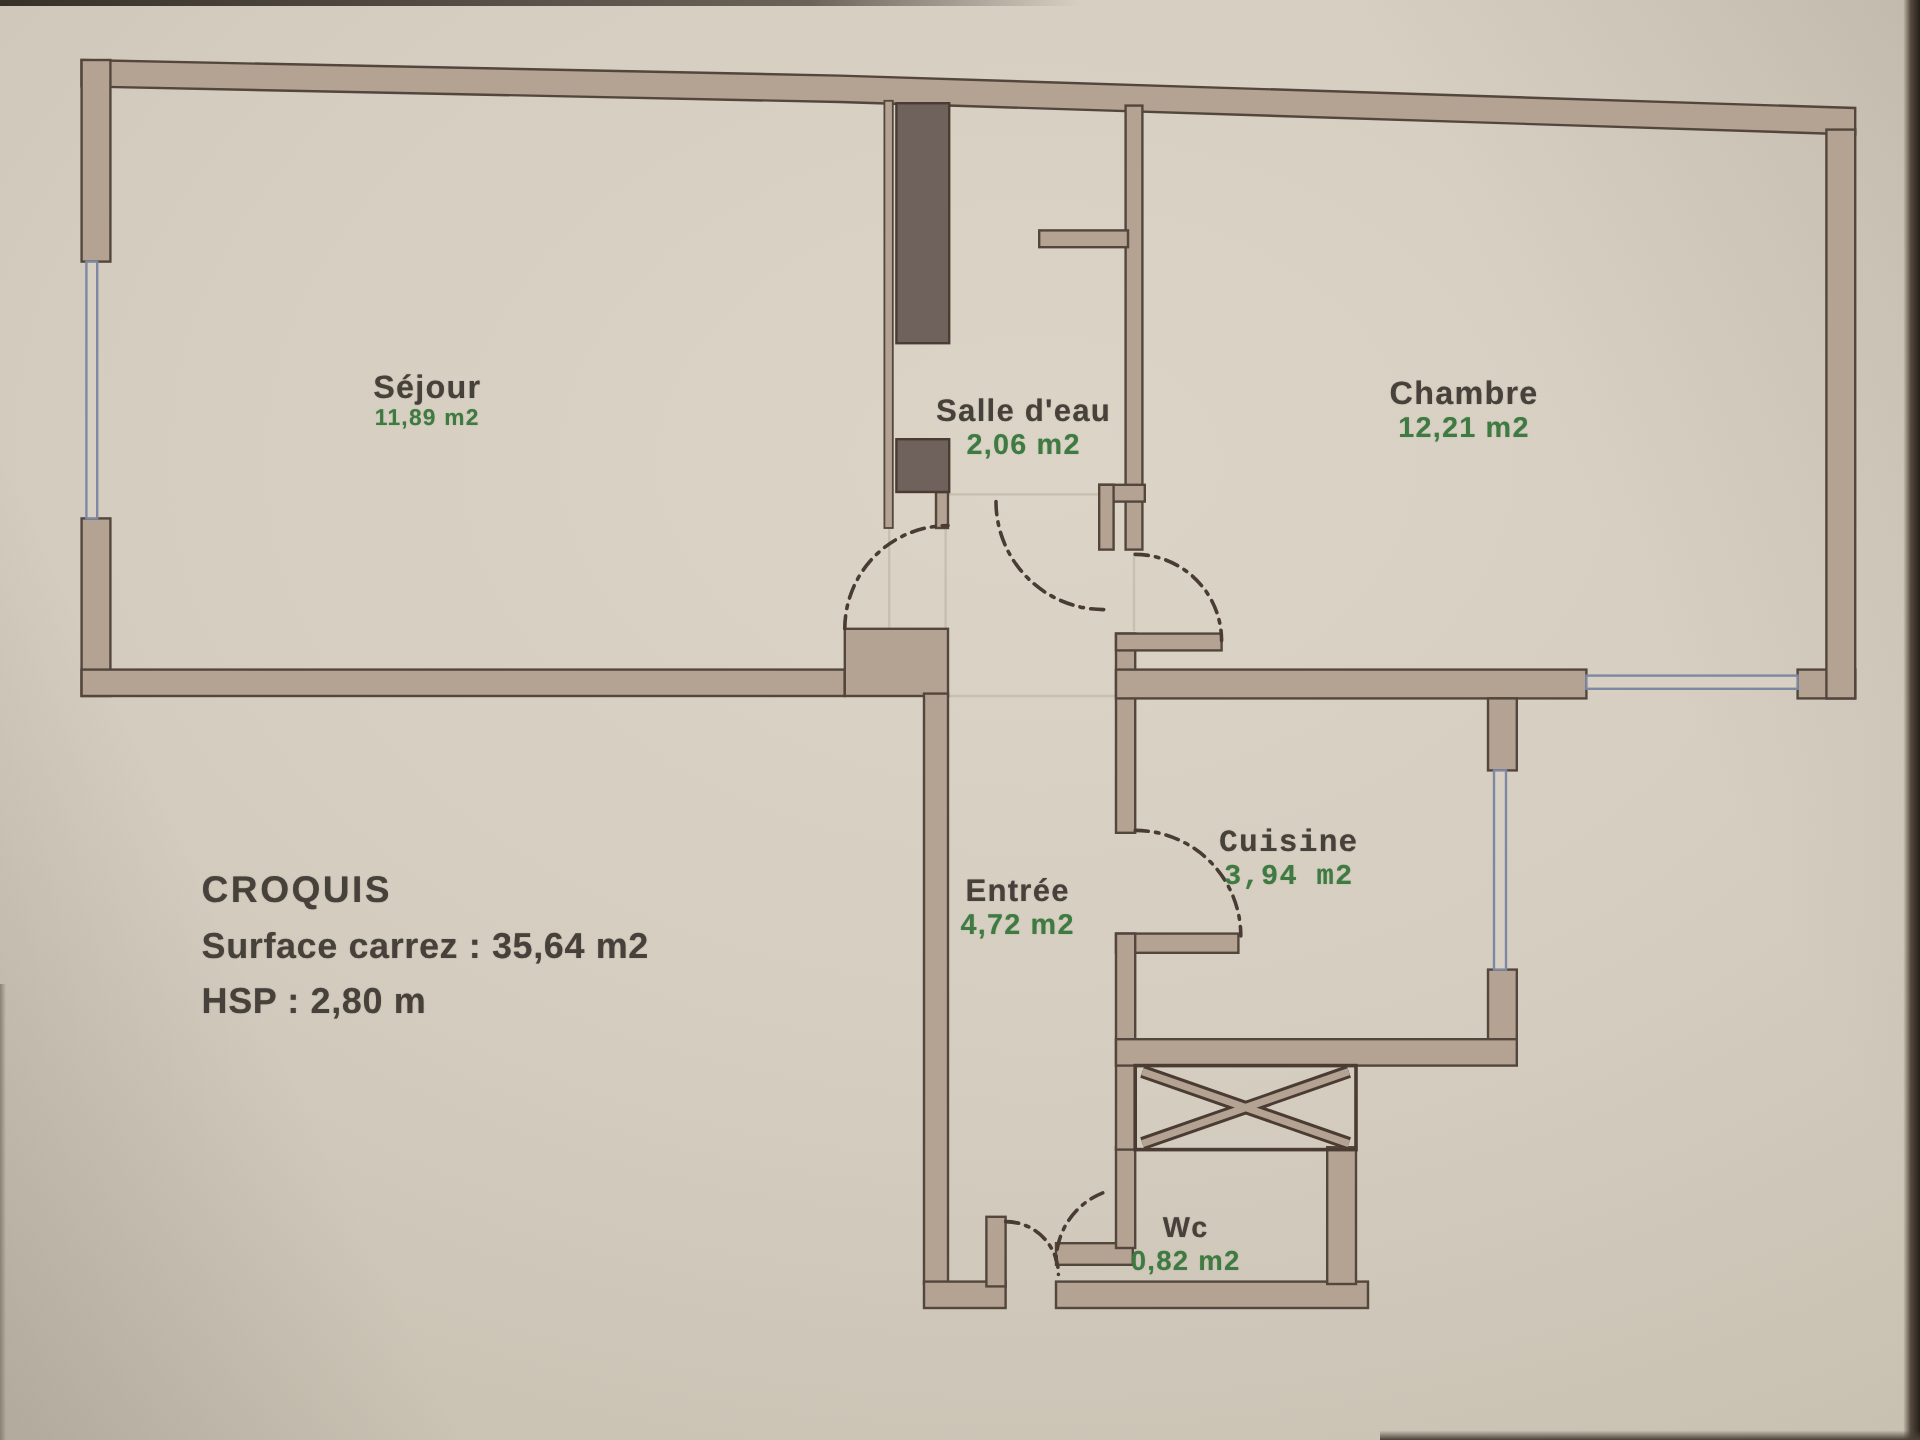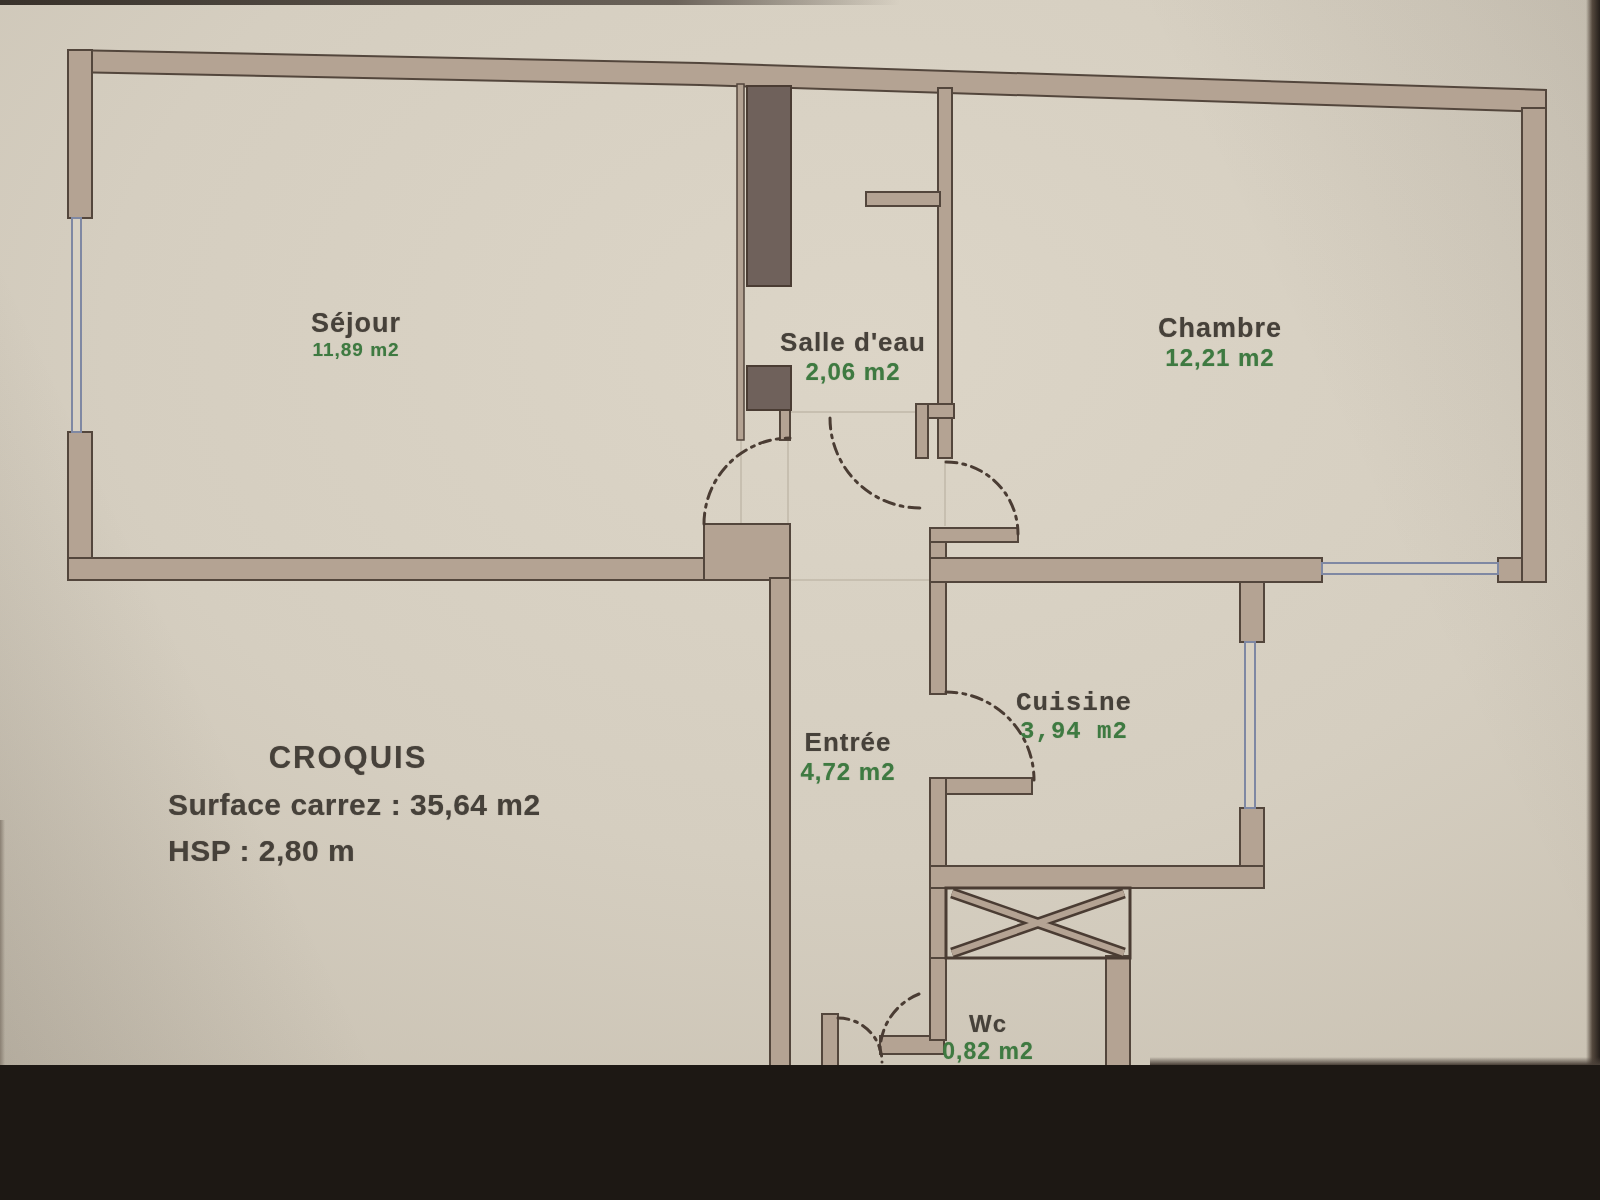--- a/index.html
+++ b/index.html
@@ -1,32 +1,32 @@
 <!DOCTYPE html>
 <html><head>
 <meta charset="utf-8">
 <style>
   html,body{margin:0;padding:0;background:#1d1814;}
   #photo{
-    position:relative;width:1600px;height:1065px;overflow:hidden;
+    position:relative;width:1600px;height:1200px;overflow:hidden;
     font-family:"Liberation Sans",sans-serif;
     background:
       linear-gradient(245deg, rgba(50,42,34,0.10) 0%, rgba(50,42,34,0) 22%),
       linear-gradient(65deg,  rgba(50,42,34,0.14) 0%, rgba(50,42,34,0) 18%),
       radial-gradient(1900px 1300px at 54% 32%, #dcd5c7 0%, #d5cec0 40%, #c6beaf 78%, #ab9f8e 100%);
   }
   .edge{position:absolute;}
   #plan-svg{position:absolute;left:0;top:0;}
   .room-label{position:absolute;transform:translate(-50%,-50%);text-align:center;white-space:nowrap;}
   .room-name{display:block;font-weight:bold;color:#46413a;letter-spacing:1px;text-shadow:0 0 1px rgba(70,60,50,.45);}
   .room-area{display:block;font-weight:bold;color:#3e7a41;letter-spacing:1px;text-shadow:0 0 1px rgba(60,110,60,.4);}
   .fs27{font-size:27px;} .fs26{font-size:26px;} .fs25{font-size:19px;} .fs24{font-size:24px;} .fs23{font-size:23px;}
   #croquis-block{position:absolute;left:168px;top:724px;color:#46413a;}
-  #croquis-title{font-size:31px;font-weight:bold;letter-spacing:2px;text-align:center;width:360px;
-                 text-shadow:0 0 1px rgba(70,60,50,.45);margin-top:16px;}
+  #croquis-title{font-size:31px;font-weight:bold;letter-spacing:2px;text-align:left;width:360px;
+                 text-shadow:0 0 1px rgba(70,60,50,.45);}
   .croquis-line{font-size:30px;font-weight:bold;margin-top:12px;letter-spacing:.5px;
                 text-shadow:0 0 1px rgba(70,60,50,.45);}
 </style>
 </head>
 <body>
 
 <div id="photo">
 
   <div class="edge" style="left:0;top:0;width:900px;height:5px;background:linear-gradient(to right,#38312a,#6b635a 75%,rgba(107,99,90,0));"></div>
   <div class="edge" style="right:0;top:0;width:14px;height:1200px;background:linear-gradient(to left,#241e1a,#55493e 55%,rgba(85,73,62,0));"></div>

